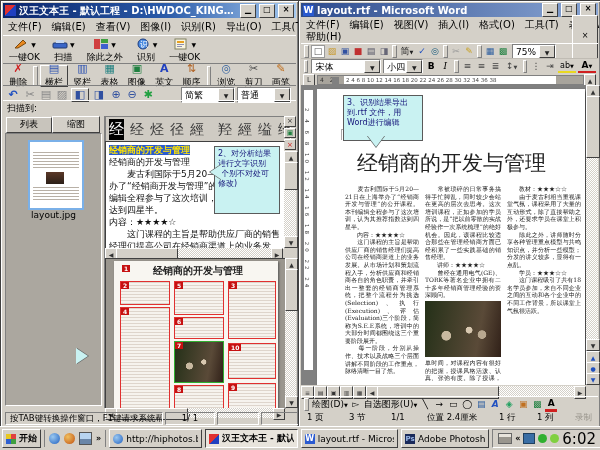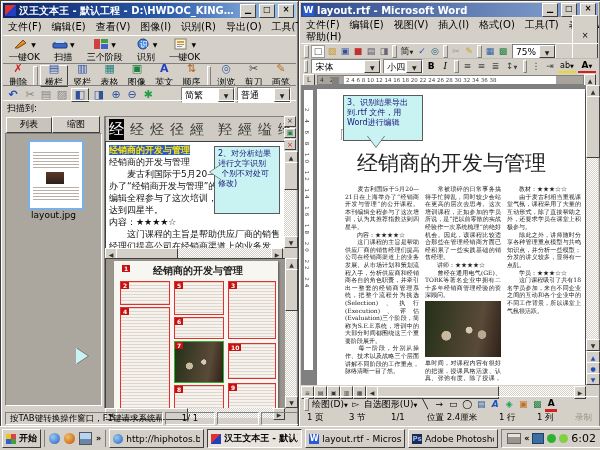--- a/index.html
+++ b/index.html
@@ -88,21 +88,21 @@
       </div>
       <div class="bigbtn">
         <span style="display:flex;align-items:center;gap:2px">
             <svg width="16" height="12">
               <rect x="1" y="1" width="6" height="10" fill="#d04040"></rect>
               <rect x="8" y="1" width="7" height="4" fill="#40a040"></rect>
               <rect x="8" y="6" width="7" height="5" fill="#4060d0"></rect>
             </svg>
             <span style="font-size:6px">▼</span>
           </span>
-        <span>三个阶段</span>
+        <span>除此之外</span>
       </div>
       <div class="bigbtn">
         <span style="display:flex;align-items:center;gap:2px">
             <svg width="16" height="12">
               <circle cx="8" cy="6" r="5" fill="#4a8ae0" stroke="#1a3a80"></circle>
               <text x="5" y="9" font-size="8" fill="#fff">识</text>
             </svg>
             <span style="font-size:6px">▼</span>
           </span>
         <span>识别</span>
@@ -507,17 +507,17 @@
     <div class="task" style="flex:1 1 85px;height:17px">
       <span class="ticon" style="width:10px;height:10px;background:#1a2a5a;color:#9ab8e8;font-size:7px;line-height:10px;font-weight:bold">Ps</span>
       <span style="overflow:hidden">Adobe Photoshop CS3 E...</span>
     </div>
     <div class="sunk" style="display:flex;align-items:center;gap:3px;height:17px;padding:0 5px;flex:0 0 auto">
       <span style="width:12px;height:9px;background:linear-gradient(#e8e4dc 30%,#9a968e 30%);border:1px solid #666"></span>
       <span style="font-size:8px;font-weight:bold">«</span>
       <span style="width:10px;height:9px;background:#3a6ea5;border:1px solid #204060"></span>
       <span style="width:9px;height:9px;border-radius:50%;background:#30b030"></span>
       <span style="width:9px;height:9px;border-radius:50%;background:#80d040"></span>
-      <span style="font-size:11px">6:02</span>
+      <span style="font-size:15px">6:02</span>
     </div>
   </div>
 
 </div>
 
 </body></html>

